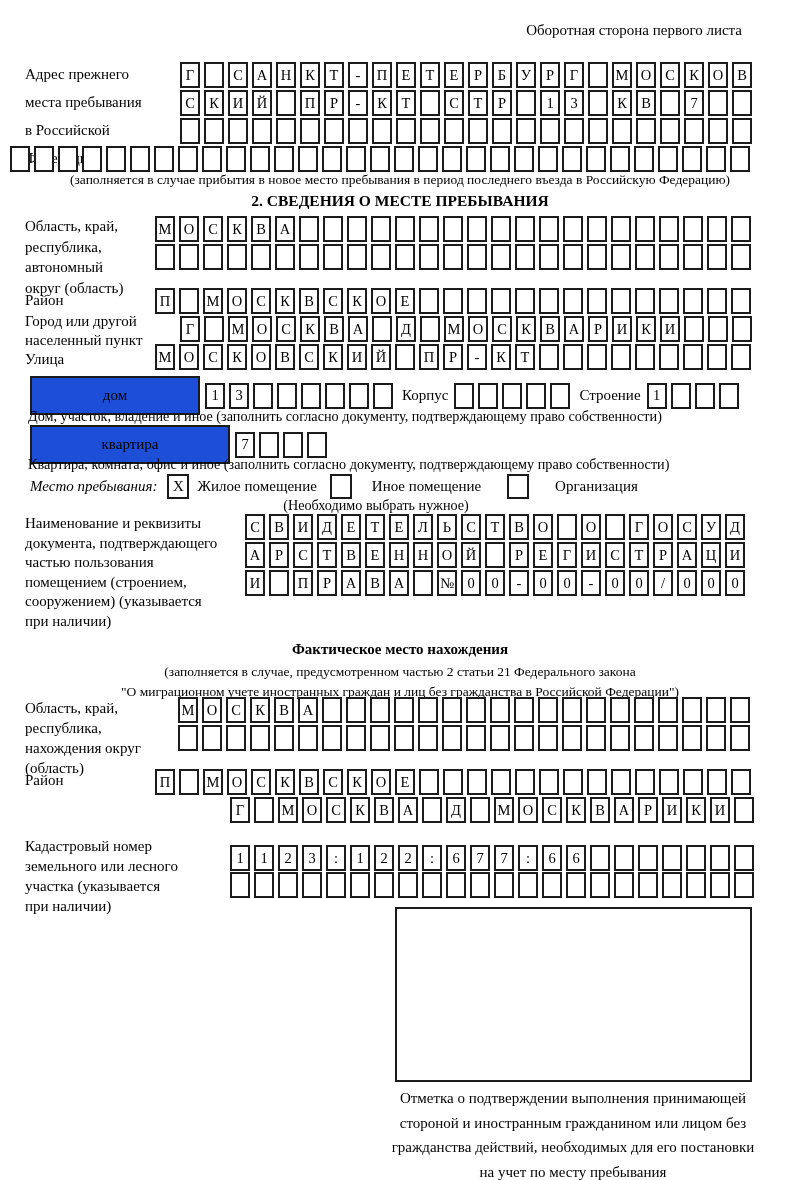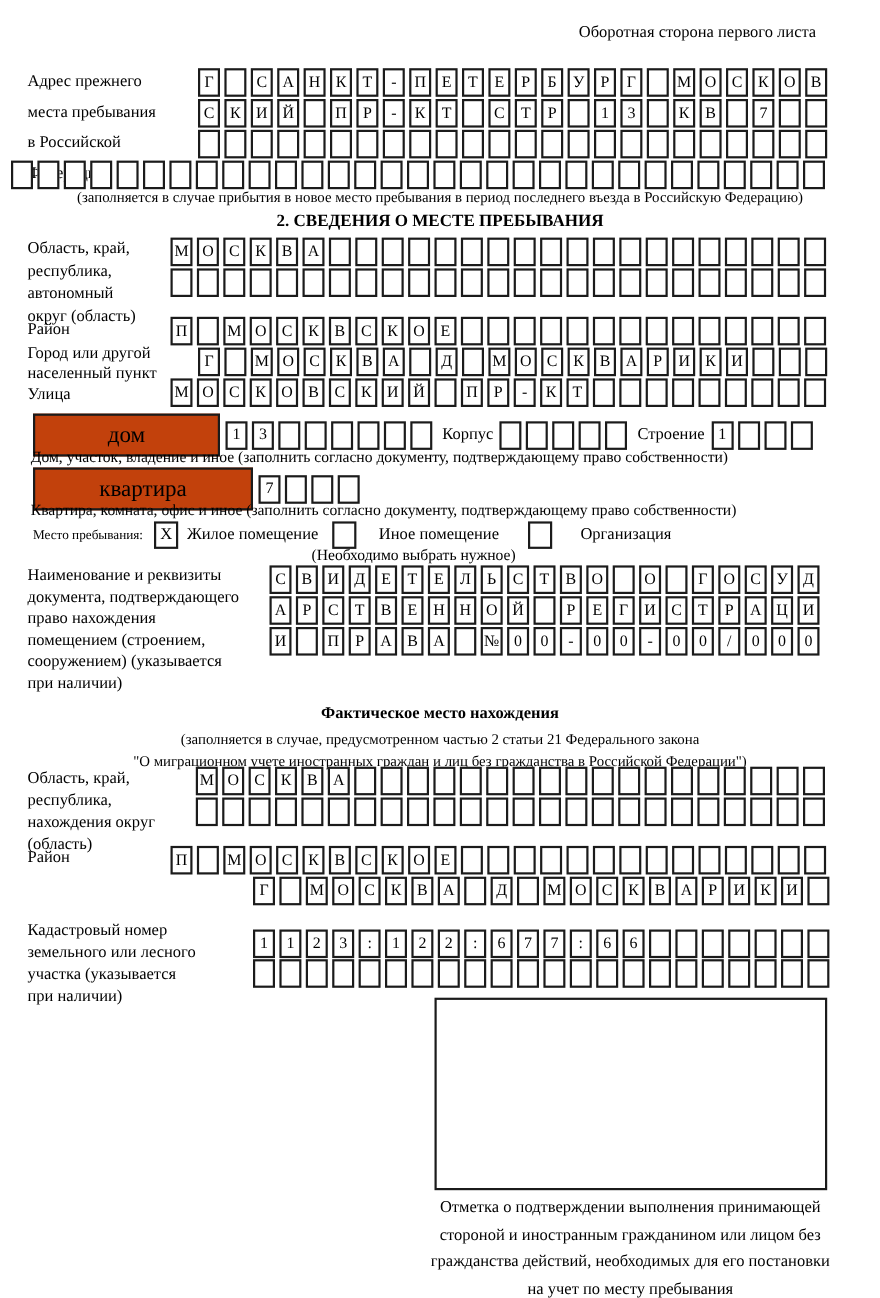--- a/index.html
+++ b/index.html
@@ -9,21 +9,21 @@
   .lbl{position:absolute;font-size:15px;}
   .center{left:0;width:800px;text-align:center;}
   .bold{font-weight:bold;}
   .small{font-size:13.5px;}
   .note14{font-size:14.2px;}
   .boxrow{position:absolute;display:flex;gap:4px;}
   .cell{flex:0 0 20px;width:20px;height:26px;box-sizing:border-box;border:2px solid #1b1b1b;
         display:flex;align-items:center;justify-content:center;
         font-size:14.5px;line-height:1;background:#fff;}
   .widebox{box-sizing:border-box;border:2px solid #1b1b1b;height:39px;display:flex;
-           align-items:center;justify-content:center;font-size:21px;background:#c2410c;}
+           align-items:center;justify-content:center;font-size:15px;background:#1d4ed8;}
   .inline-row{position:absolute;display:flex;align-items:center;}
   .inline-row .cells{display:flex;gap:4px;}
   .chk{box-sizing:border-box;width:22px;height:25px;border:2px solid #1b1b1b;display:flex;
        align-items:center;justify-content:center;font-size:15px;background:#fff;}
   .stamp{position:absolute;box-sizing:border-box;border:2px solid #1b1b1b;background:#fff;}
   .cap{position:absolute;text-align:center;font-size:15px;line-height:24.5px;}
 </style>
 </head>
 <body>
 
@@ -337,34 +337,34 @@
     <div class="cells" style="margin-left:5px;">
         <span class="cell">7</span>
         <span class="cell"></span>
         <span class="cell"></span>
         <span class="cell"></span>
       </div>
   </div>
   <div class="lbl note14" style="left:28px;top:456px;">Квартира, комната, офис и иное (заполнить согласно документу, подтверждающему право собственности)</div>
 
   <div class="inline-row" style="left:30px;top:474px;">
-    <div style="font-size:12px;">Место пребывания:</div>
+    <div style="font-size:15px;font-style:italic;">Место пребывания:</div>
     <div class="chk" style="margin-left:10px;">X</div>
     <div style="margin-left:8px;font-size:15px;">Жилое помещение</div>
     <div class="chk" style="margin-left:13px;"></div>
     <div style="margin-left:20px;font-size:15px;">Иное помещение</div>
     <div class="chk" style="margin-left:26px;"></div>
     <div style="margin-left:26px;font-size:15px;">Организация</div>
   </div>
   <div class="lbl" style="left:0;top:497px;width:660px;text-align:center;font-size:14.2px;padding-left:46px;">(Необходимо выбрать нужное)</div>
 
   <div class="lbl" style="left:25px;top:514px;line-height:19.5px;">
     <div>Наименование и реквизиты</div>
     <div>документа, подтверждающего</div>
-    <div>право нахождения</div>
+    <div>частью пользования</div>
     <div>помещением (строением,</div>
     <div>сооружением) (указывается</div>
     <div>при наличии)</div>
   </div>
   <div class="boxrow" style="left:245px;top:514px;">
       <span class="cell">С</span>
       <span class="cell">В</span>
       <span class="cell">И</span>
       <span class="cell">Д</span>
       <span class="cell">Е</span>

